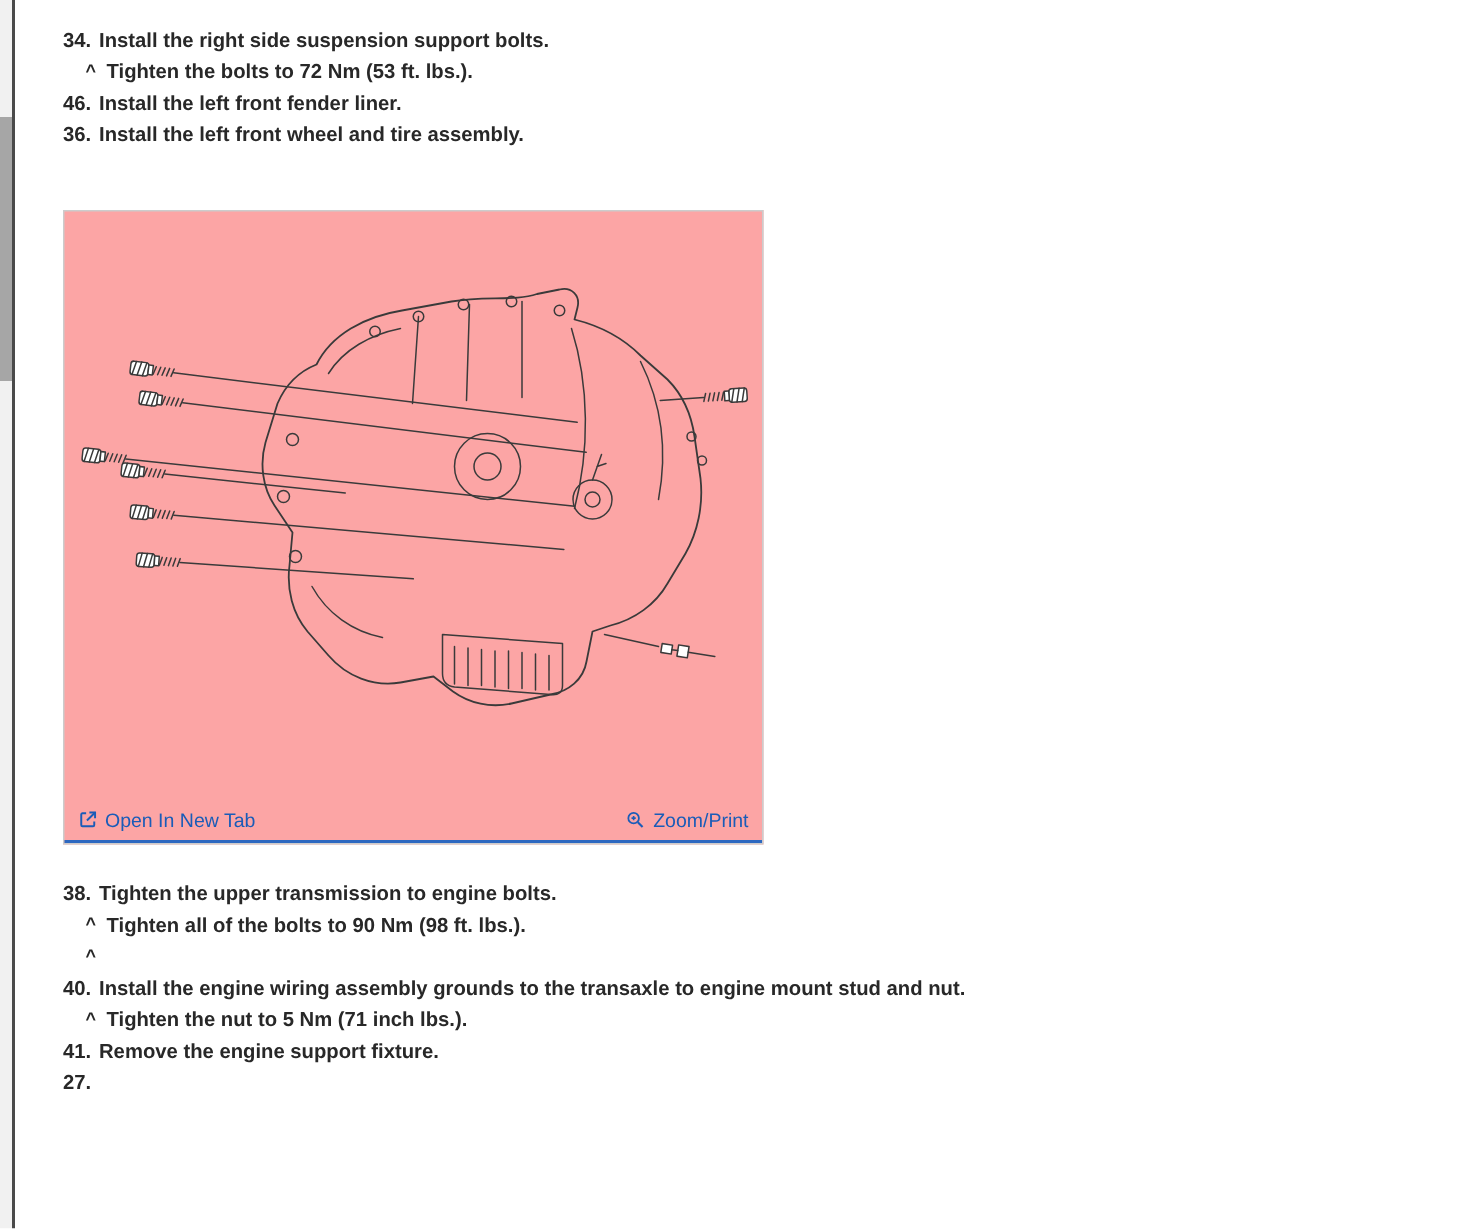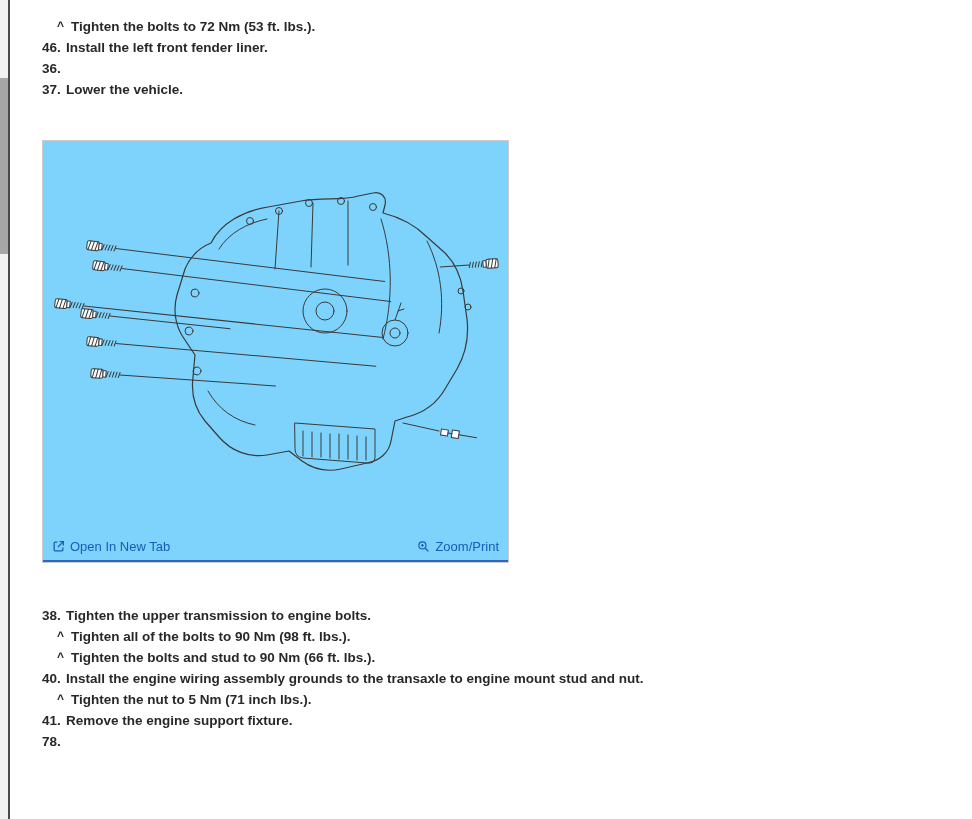--- a/index.html
+++ b/index.html
@@ -12,60 +12,61 @@
   .scroll-thumb { position:absolute; left:0; top:78px; width:8px; height:176px; background:#a6a6a6; }
   .left-divider { position:absolute; left:8px; top:0; width:2px; height:819px; background:#4a4a4a; }
 
   .content { position:absolute; left:42px; top:16px; width:900px; }
 
   .step { display:flex; font-size:13.5px; font-weight:700; color:#282828; line-height:21px; }
   .step .num { width:24px; flex:none; }
   .step.sub { padding-left:15px; }
   .step.sub .mark { width:14px; flex:none; font-size:12px; }
 
-  .figure-box { width:467px; margin-top:40px; background:#7dd3fc; border:1px solid #cccccc; }
+  .figure-box { width:467px; margin-top:40px; background:#fca5a5; border:1px solid #cccccc; }
   .figure-art { height:392px; position:relative; overflow:hidden; }
   .figure-art svg { display:block; }
   .figure-footer {
     height:29px; display:flex; align-items:center; justify-content:space-between;
     padding:0 9px; border-bottom:2px solid #2d68c0;
   }
   .fig-link {
     display:flex; align-items:center; gap:5px;
     color:#1a5cb8; font-size:13px; font-weight:400; text-decoration:none; cursor:pointer;
   }
   .fig-link svg { flex:none; }
 
-  .steps-bottom { margin-top:42px; }
+  .steps-bottom { margin-top:22px; }
 </style>
 </head>
 <body>
 
 <div class="scroll-track">
   <div class="scroll-thumb"></div>
 </div>
 <div class="left-divider"></div>
 
 <div class="content">
 
   <div class="steps">
+    <div class="step">
+      <span class="num">34.</span>
+      <span class="txt">Install the right side suspension support bolts.</span>
+    </div>
     <div class="step sub">
       <span class="mark">^</span>
       <span class="txt">Tighten the bolts to 72 Nm (53 ft. lbs.).</span>
     </div>
     <div class="step">
       <span class="num">46.</span>
       <span class="txt">Install the left front fender liner.</span>
     </div>
     <div class="step">
       <span class="num">36.</span>
-    </div>
-    <div class="step">
-      <span class="num">37.</span>
-      <span class="txt">Lower the vehicle.</span>
+      <span class="txt">Install the left front wheel and tire assembly.</span>
     </div>
   </div>
 
   <div class="figure-box">
     <div class="figure-art">
       <svg width="465" height="392" viewBox="0 0 465 392" fill="none" stroke="#3a3a3a" stroke-width="1" stroke-linecap="round" stroke-linejoin="round">
         <defs>
           <g id="bolthead" stroke="#3a3a3a" fill="#ffffff">
             <rect x="0" y="-4.5" width="12" height="9" rx="2"></rect>
             <line x1="3.5" y1="-4.5" x2="1.5" y2="4.5"></line>
@@ -174,32 +175,31 @@
     <div class="step">
       <span class="num">38.</span>
       <span class="txt">Tighten the upper transmission to engine bolts.</span>
     </div>
     <div class="step sub">
       <span class="mark">^</span>
       <span class="txt">Tighten all of the bolts to 90 Nm (98 ft. lbs.).</span>
     </div>
     <div class="step sub">
       <span class="mark">^</span>
-      <span class="txt">Tighten the bolts and stud to 90 Nm (66 ft. lbs.).</span>
     </div>
     <div class="step">
       <span class="num">40.</span>
       <span class="txt">Install the engine wiring assembly grounds to the transaxle to engine mount stud and nut.</span>
     </div>
     <div class="step sub">
       <span class="mark">^</span>
       <span class="txt">Tighten the nut to 5 Nm (71 inch lbs.).</span>
     </div>
     <div class="step">
       <span class="num">41.</span>
       <span class="txt">Remove the engine support fixture.</span>
     </div>
     <div class="step">
-      <span class="num">78.</span>
+      <span class="num">27.</span>
     </div>
   </div>
 
 </div>
 
 </body></html>

